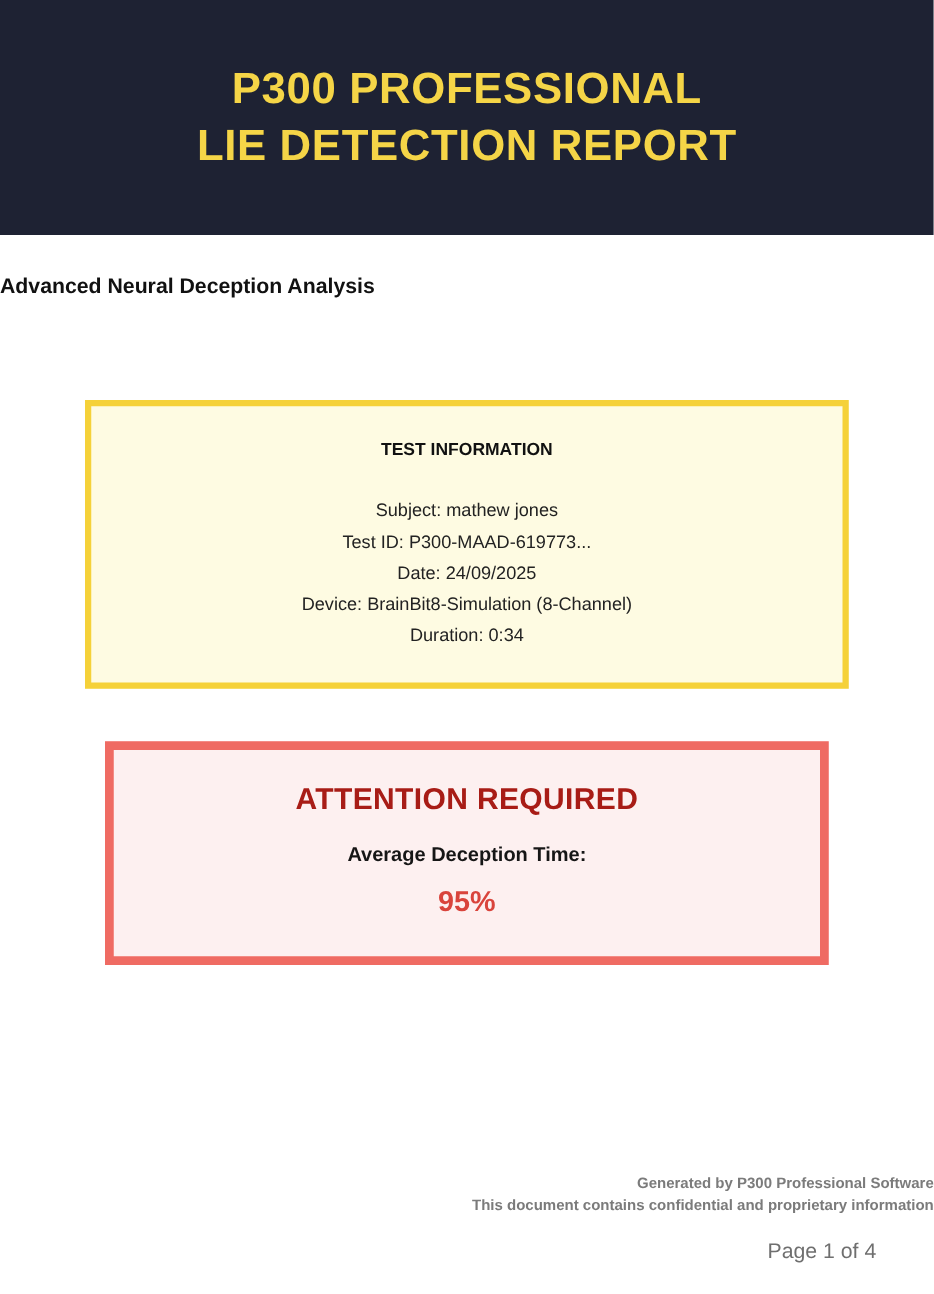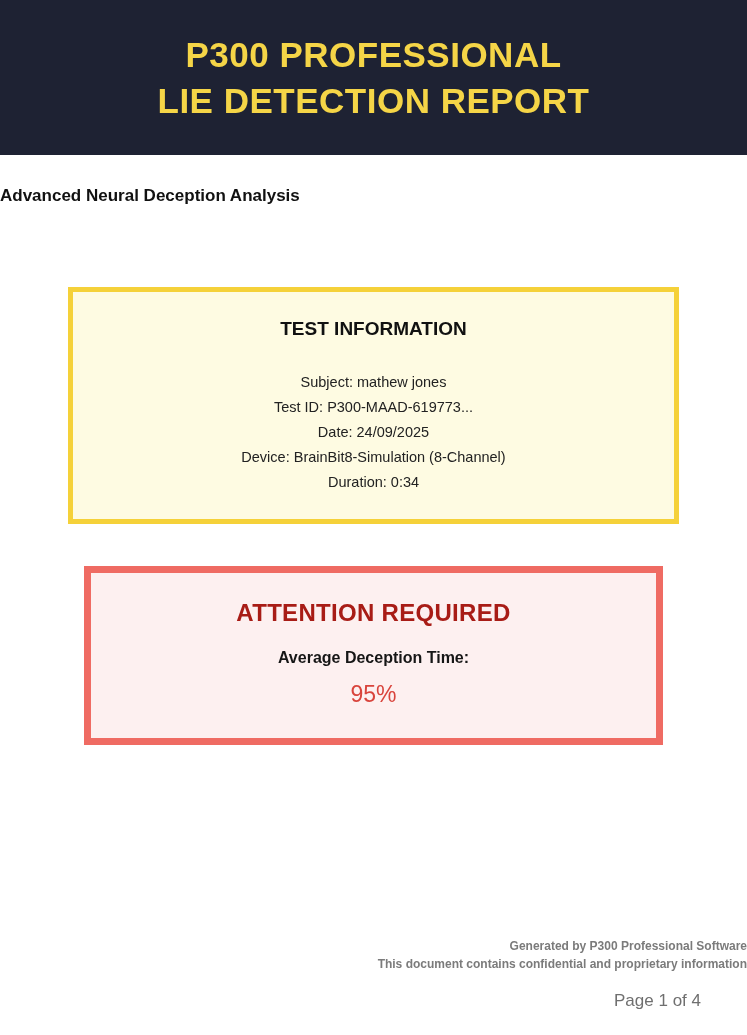--- a/index.html
+++ b/index.html
@@ -12,21 +12,21 @@
     background: #ffffff;
     font-family: "Liberation Sans", sans-serif;
     color: #1a1a1a;
     position: relative;
     overflow: hidden;
   }
 
   
   .header-banner {
     background: #1e2233;
-    height: 155px;
+    height: 188px;
     display: flex;
     flex-direction: column;
     align-items: center;
     justify-content: center;
     text-align: center;
   }
   .header-title-line {
     color: #f5d547;
     font-size: 35px;
     font-weight: bold;
@@ -45,21 +45,21 @@
   
   .info-box {
     margin: 81px 68px 0 68px;
     border: 5px solid #f5d139;
     background: #fefbe2;
     padding: 26px 20px 24px 20px;
     box-sizing: border-box;
   }
   .info-box-title {
     text-align: center;
-    font-size: 19px;
+    font-size: 14px;
     font-weight: bold;
     color: #111111;
     margin-bottom: 30px;
   }
   .info-row {
     text-align: center;
     font-size: 14.5px;
     color: #222222;
     line-height: 25px;
   }
@@ -83,21 +83,21 @@
   .alert-label {
     text-align: center;
     font-size: 16px;
     font-weight: bold;
     color: #161616;
     margin-bottom: 14px;
   }
   .alert-value {
     text-align: center;
     font-size: 23px;
-    font-weight: normal;
+    font-weight: bold;
     color: #d9443c;
   }
 
   
   .footer {
     position: absolute;
     left: 0;
     right: 0;
     bottom: 62px;
     text-align: right;

